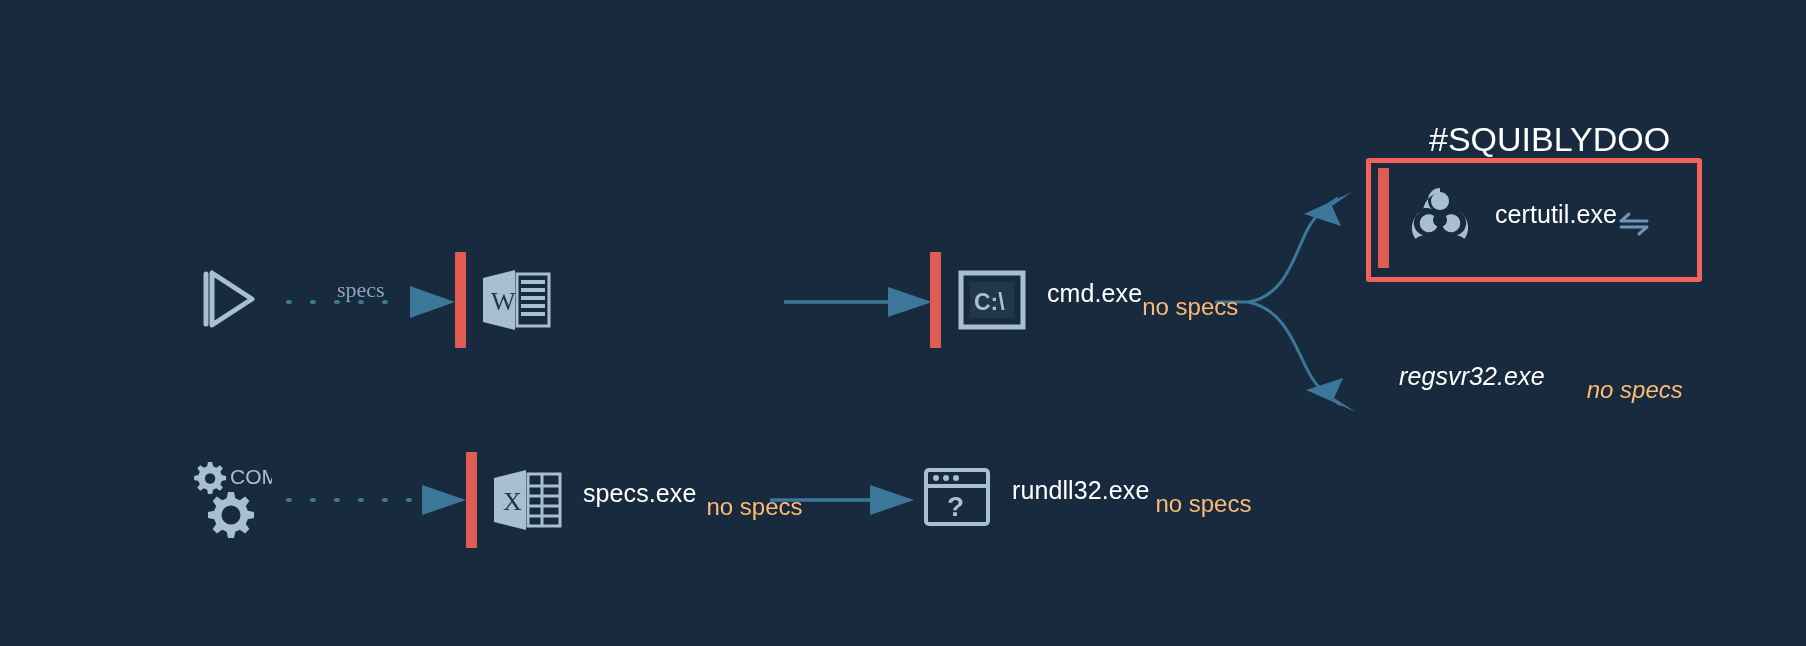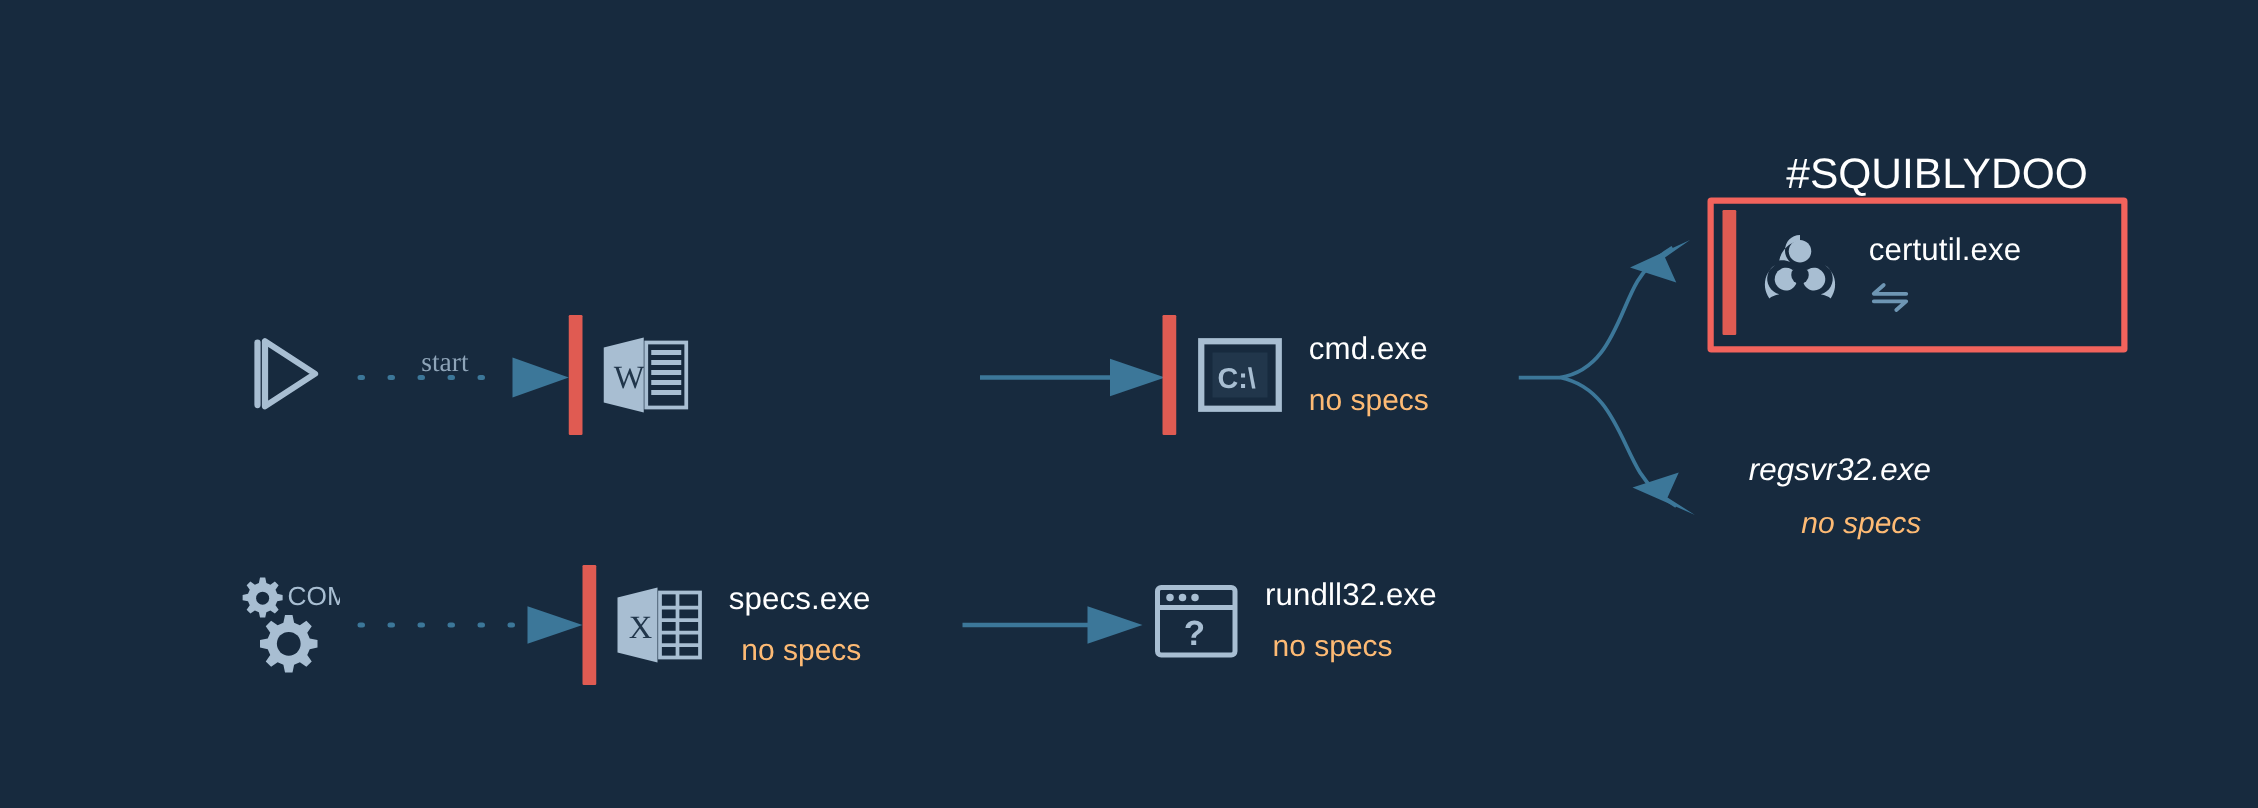--- a/index.html
+++ b/index.html
@@ -17,21 +17,21 @@
   
   .node{position:absolute;display:flex;align-items:center;}
   .accent-bar{
     width:11px;height:96px;background:#e05b52;border-radius:1px;
     margin-right:14px;flex:0 0 auto;
   }
   .node-icon{
     width:74px;height:74px;flex:0 0 auto;
     display:flex;align-items:center;justify-content:center;
   }
-  .node-text{margin-left:18px;display:flex;flex-direction:column;justify-content:center;}
+  .node-text{margin-left:18px;display:flex;flex-direction:row;justify-content:center;}
   .node-title{
     color:#ffffff;font-size:25px;font-weight:400;line-height:1.15;white-space:nowrap;
     letter-spacing:.1px;
   }
   .node-sub{
     color:#fdba74;font-size:24px;margin-top:14px;white-space:nowrap;
   }
   .node-net{margin-top:10px;height:26px;display:flex;align-items:center;}
 
   
@@ -88,21 +88,21 @@
       <path d="M1248,302 C1288,296 1295,250 1310,225 C1318,212 1328,204 1338,198" stroke="#3c7799" stroke-width="3" fill="none"></path>
       <path d="M1304,214 L1352,192 L1332,206 L1341,226 Z" fill="#3c7799"></path>
     </g>
 
     <g>
       <path d="M1248,302 C1288,310 1296,352 1312,378 C1320,391 1331,399 1341,405" stroke="#3c7799" stroke-width="3" fill="none"></path>
       <path d="M1306,390 L1356,412 L1334,398 L1343,378 Z" fill="#3c7799"></path>
     </g>
   </svg>
 
-  <div class="start-label" style="left:337px;top:277px;">start</div>
+  <div class="start-label" style="left:337px;top:277px;">specs</div>
 
   <div class="node" style="left:186px;top:262px;">
     <div class="node-icon">
       <svg class="ic" width="74" height="74" viewBox="0 0 74 74">
         <path d="M20 12 L20 62" stroke="#a8bed2" stroke-width="5" fill="none" stroke-linecap="round"></path>
         <path d="M26 11 L26 63 L66 37 Z" stroke="#a8bed2" stroke-width="5" fill="none" stroke-linejoin="round" stroke-linecap="round"></path>
       </svg>
     </div>
   </div>
 

